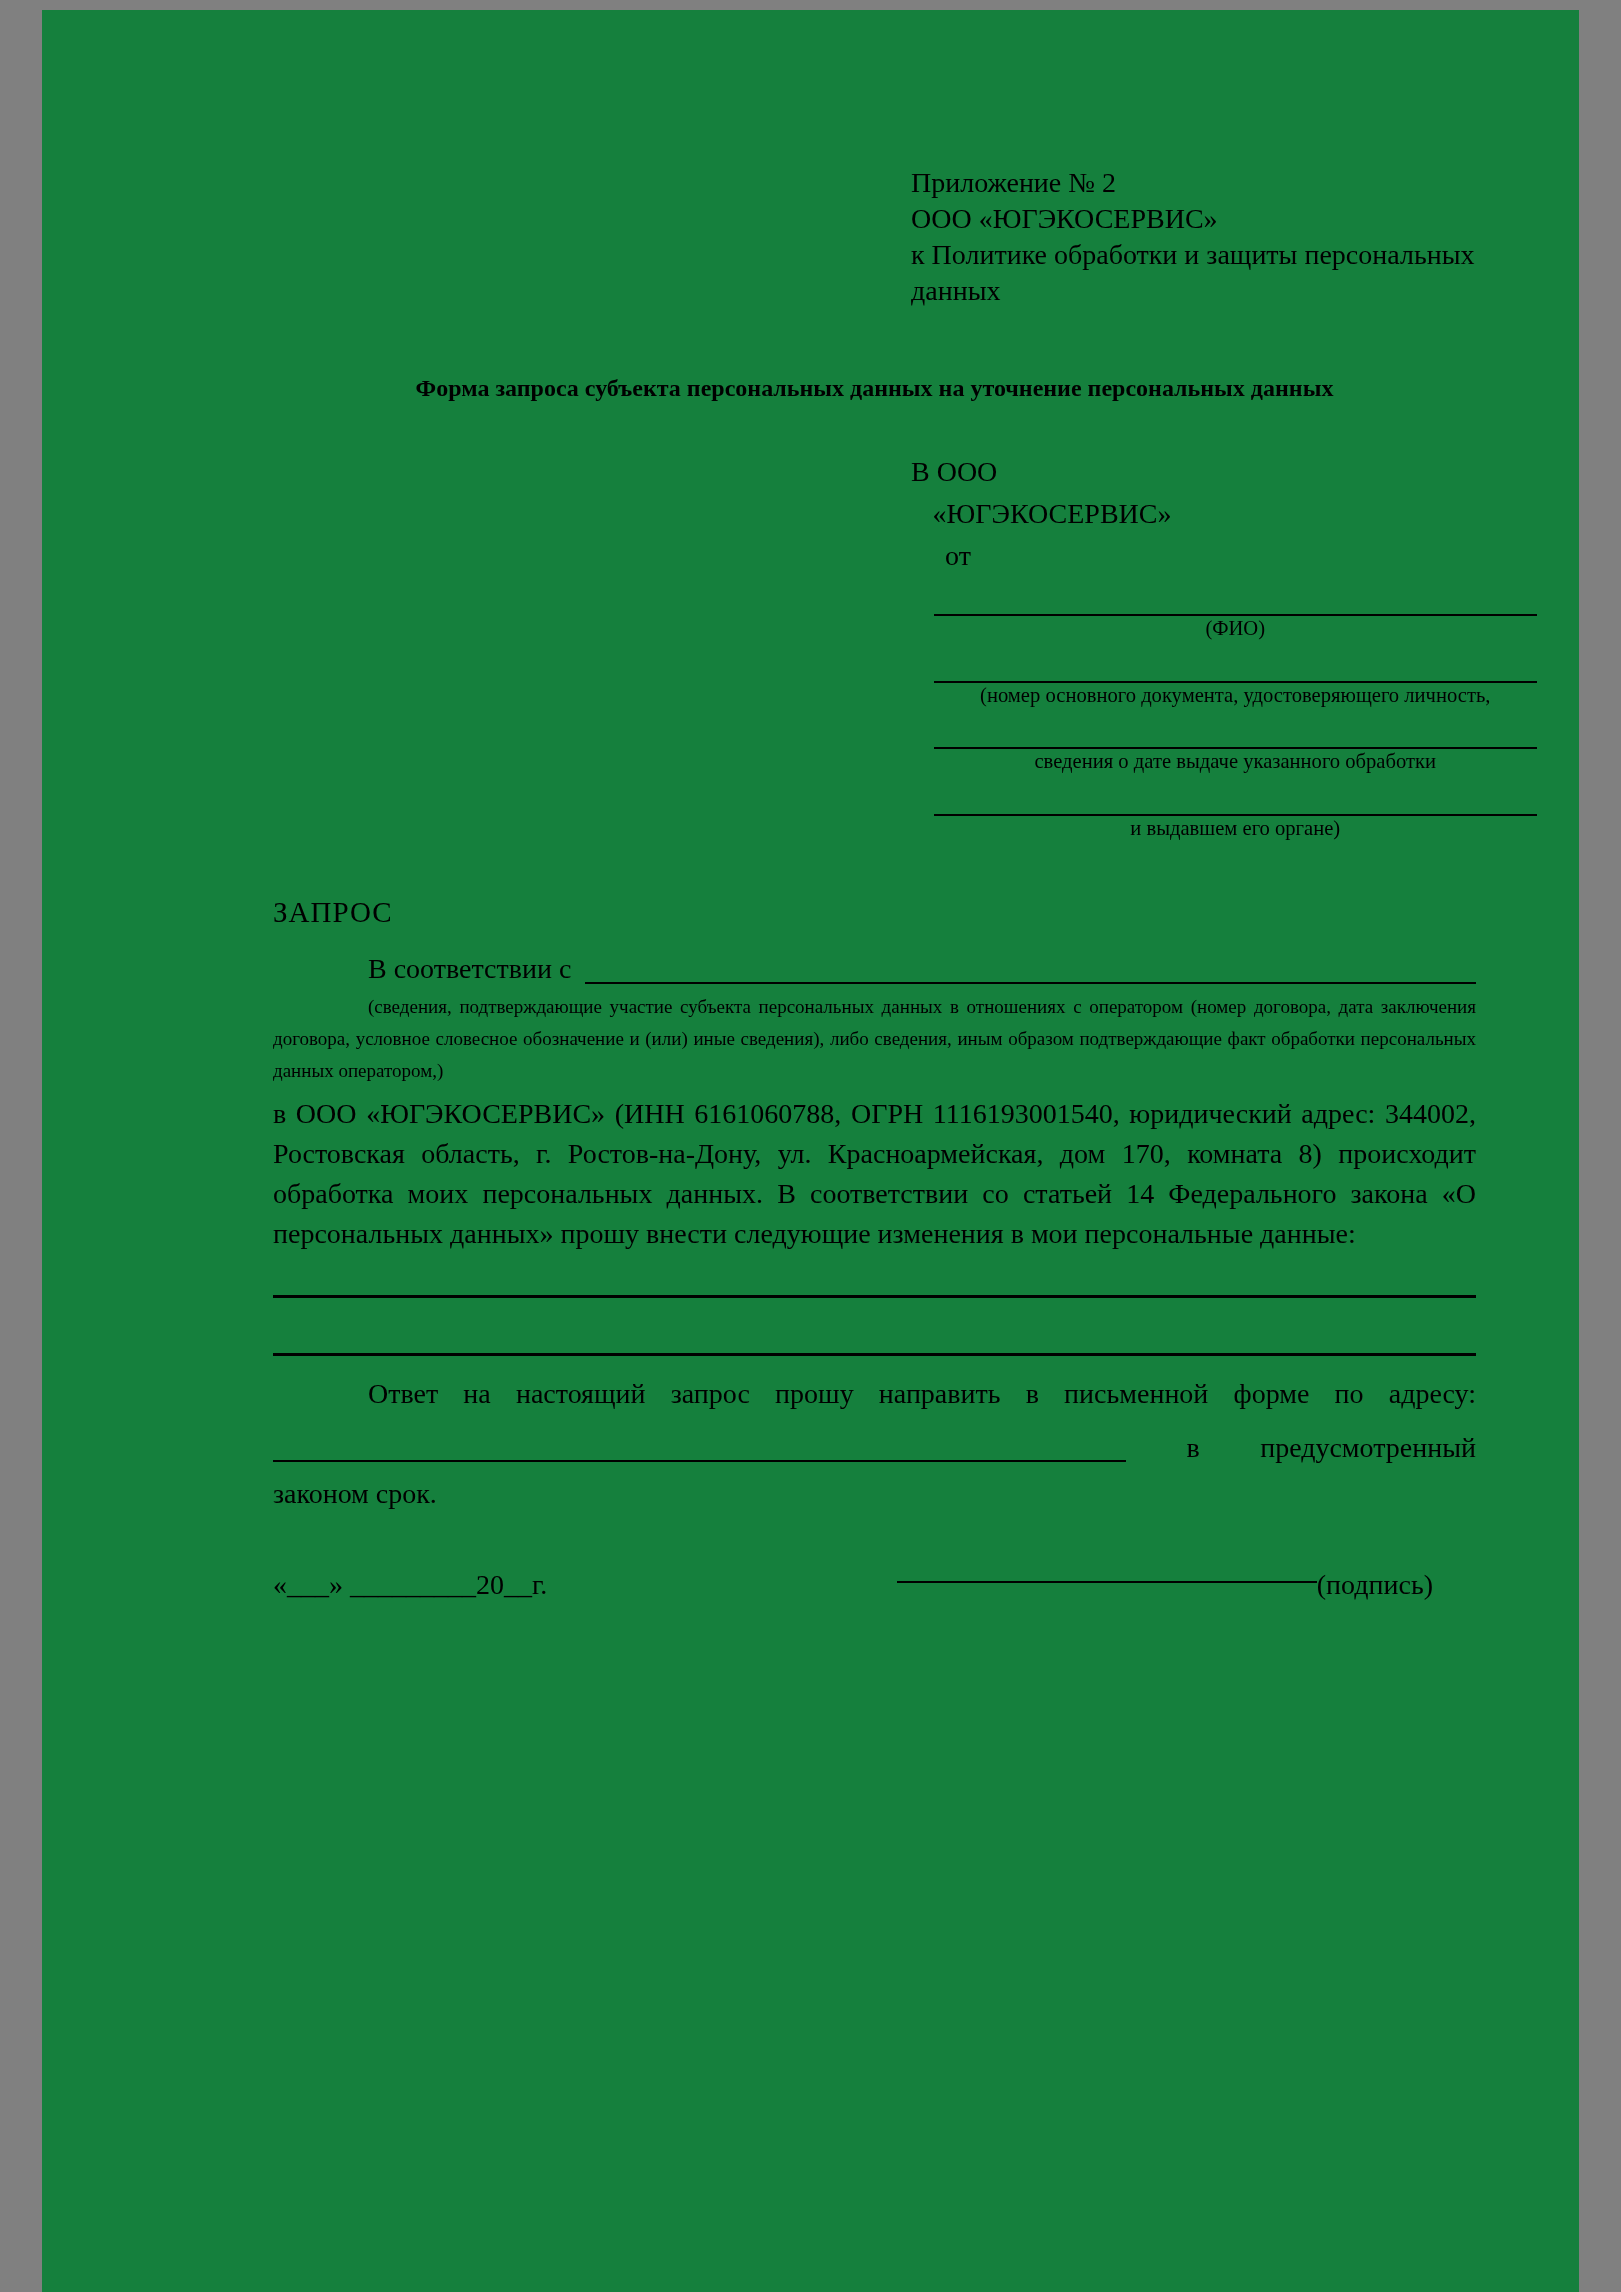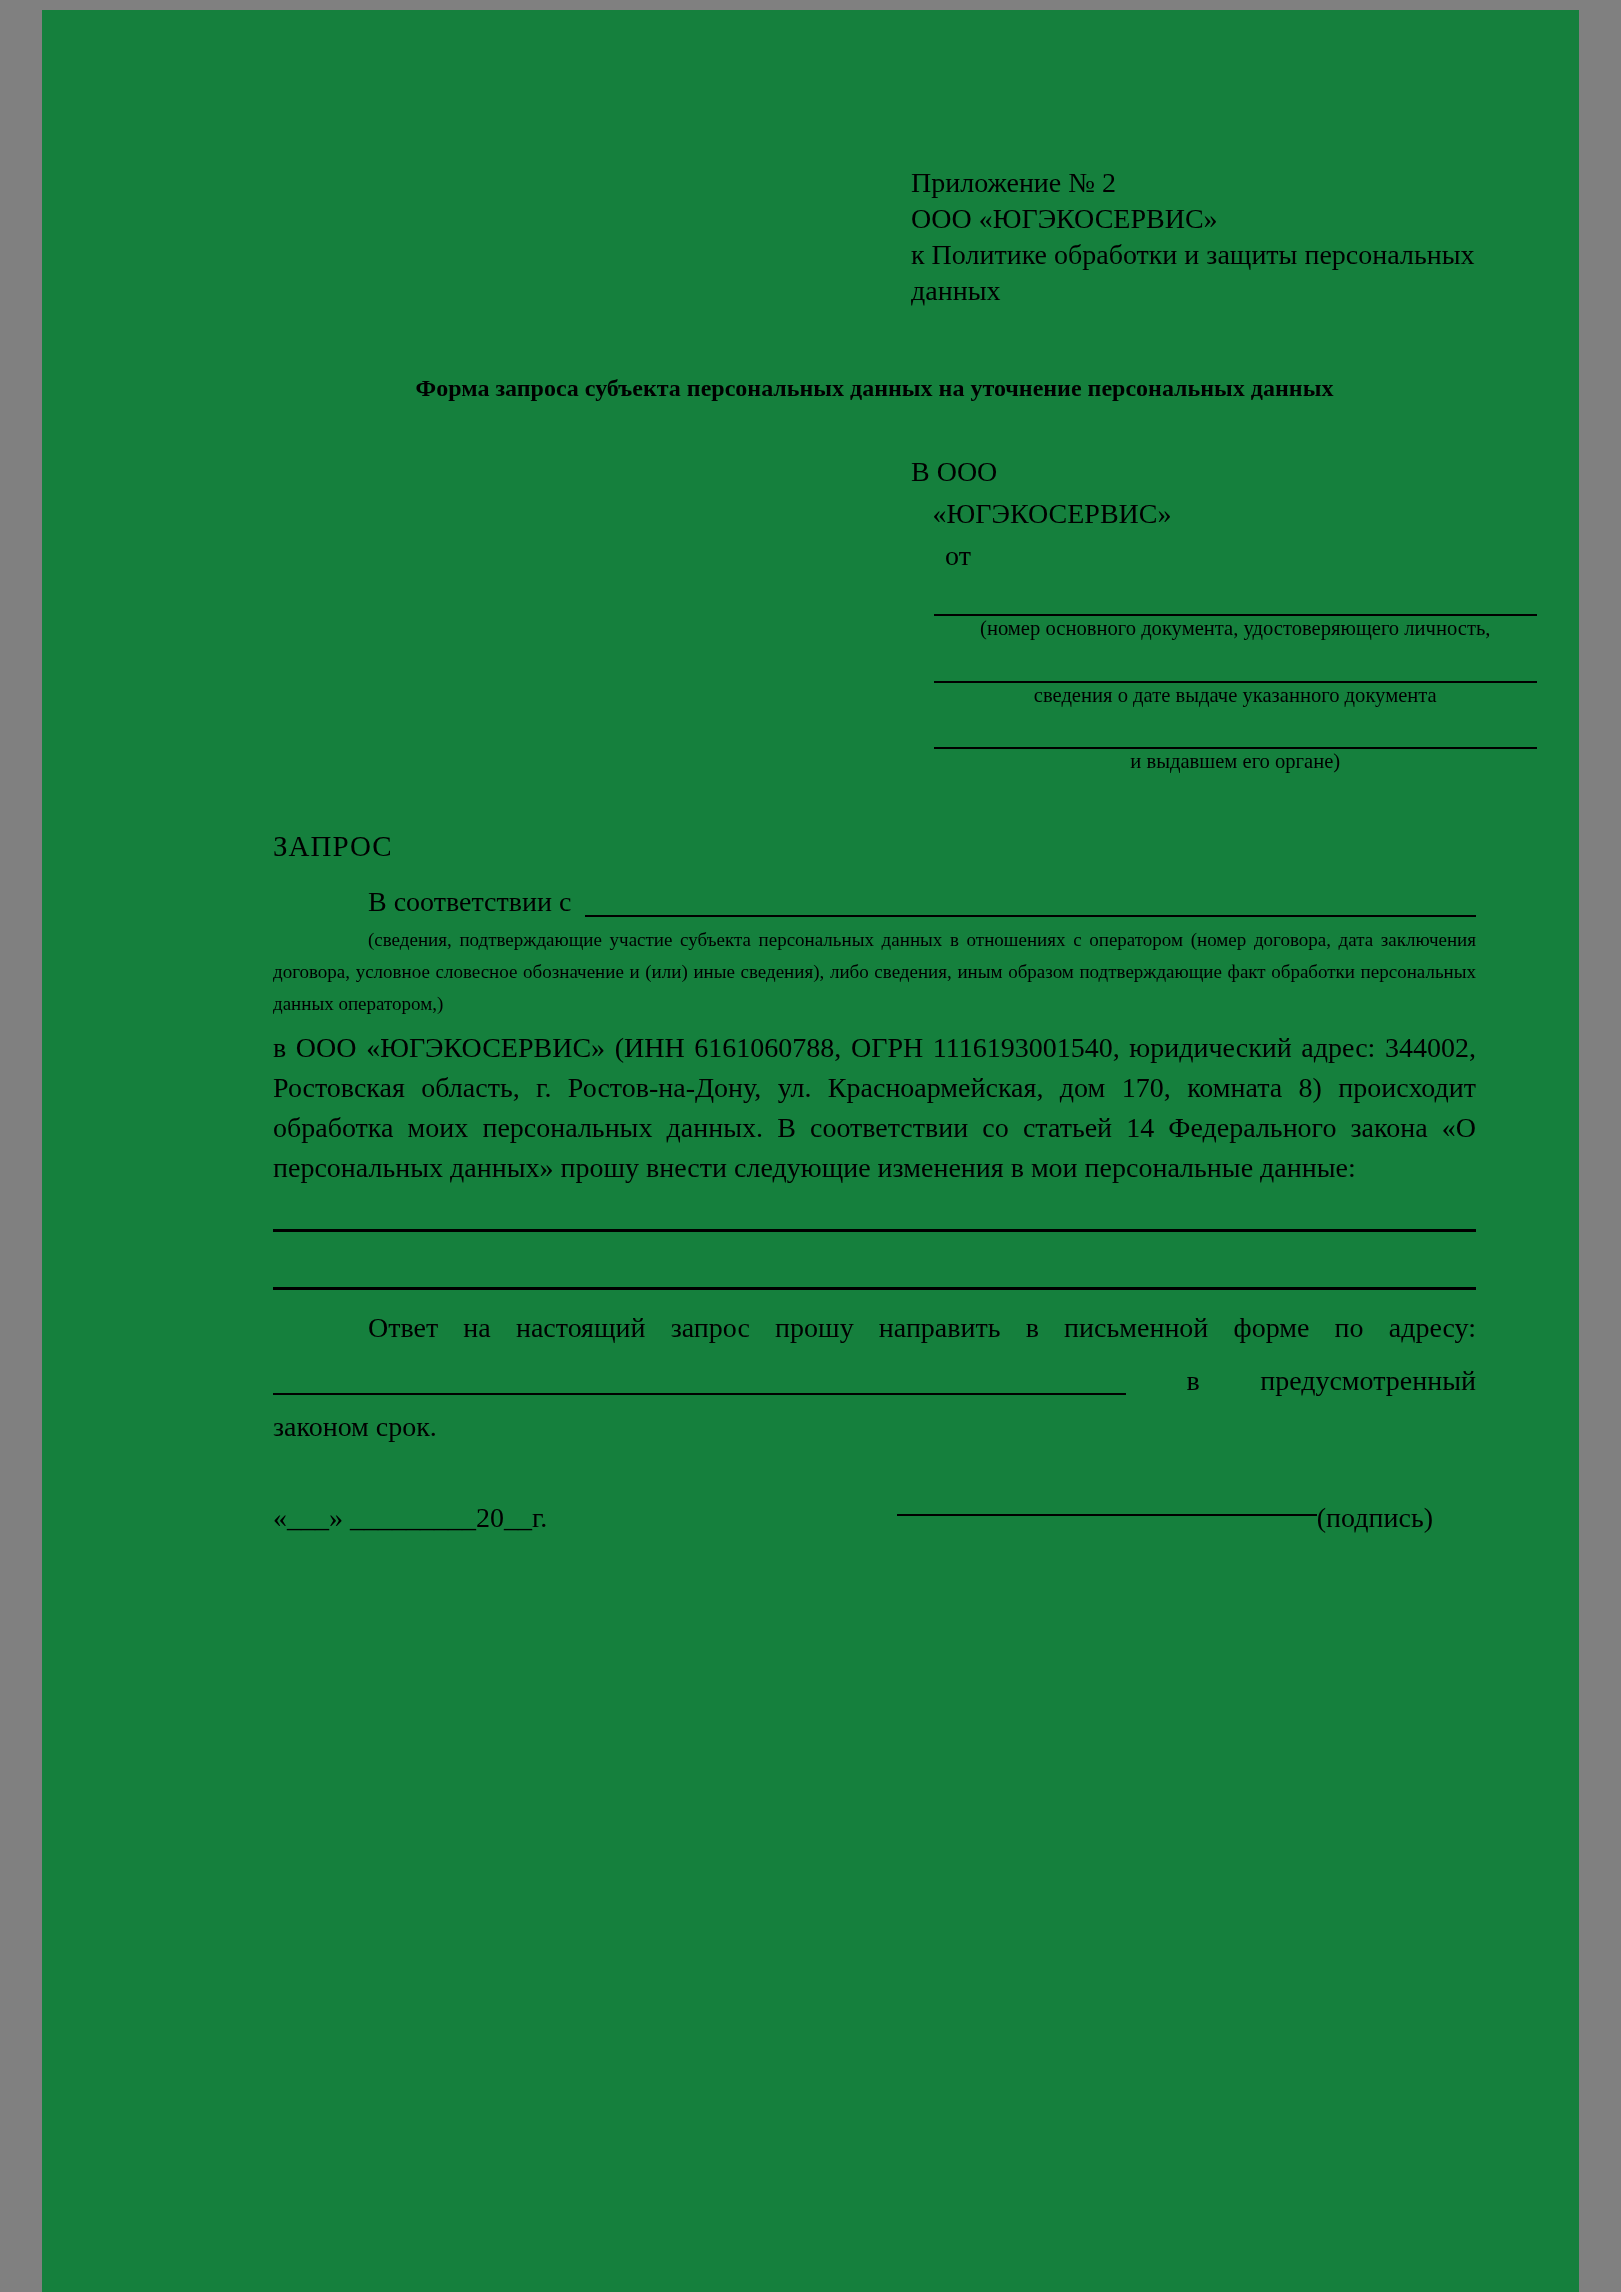--- a/index.html
+++ b/index.html
@@ -152,25 +152,29 @@
   <div class="title">Форма запроса субъекта персональных данных на уточнение персональных данных</div>
 
   <div class="addressee">
     <div>В ООО</div>
     <div class="org2">«ЮГЭКОСЕРВИС»</div>
     <div class="from">от</div>
 
     <div class="fieldset">
       <div class="field">
         <div class="fline"></div>
+        <div class="fcap">(ФИО)</div>
+      </div>
+      <div class="field">
+        <div class="fline"></div>
         <div class="fcap">(номер основного документа, удостоверяющего личность,</div>
       </div>
       <div class="field">
         <div class="fline"></div>
-        <div class="fcap">сведения о дате выдаче указанного документа</div>
+        <div class="fcap">сведения о дате выдаче указанного обработки</div>
       </div>
       <div class="field">
         <div class="fline"></div>
         <div class="fcap">и выдавшем его органе)</div>
       </div>
     </div>
   </div>
 
   <div class="zapros">ЗАПРОС</div>
 

